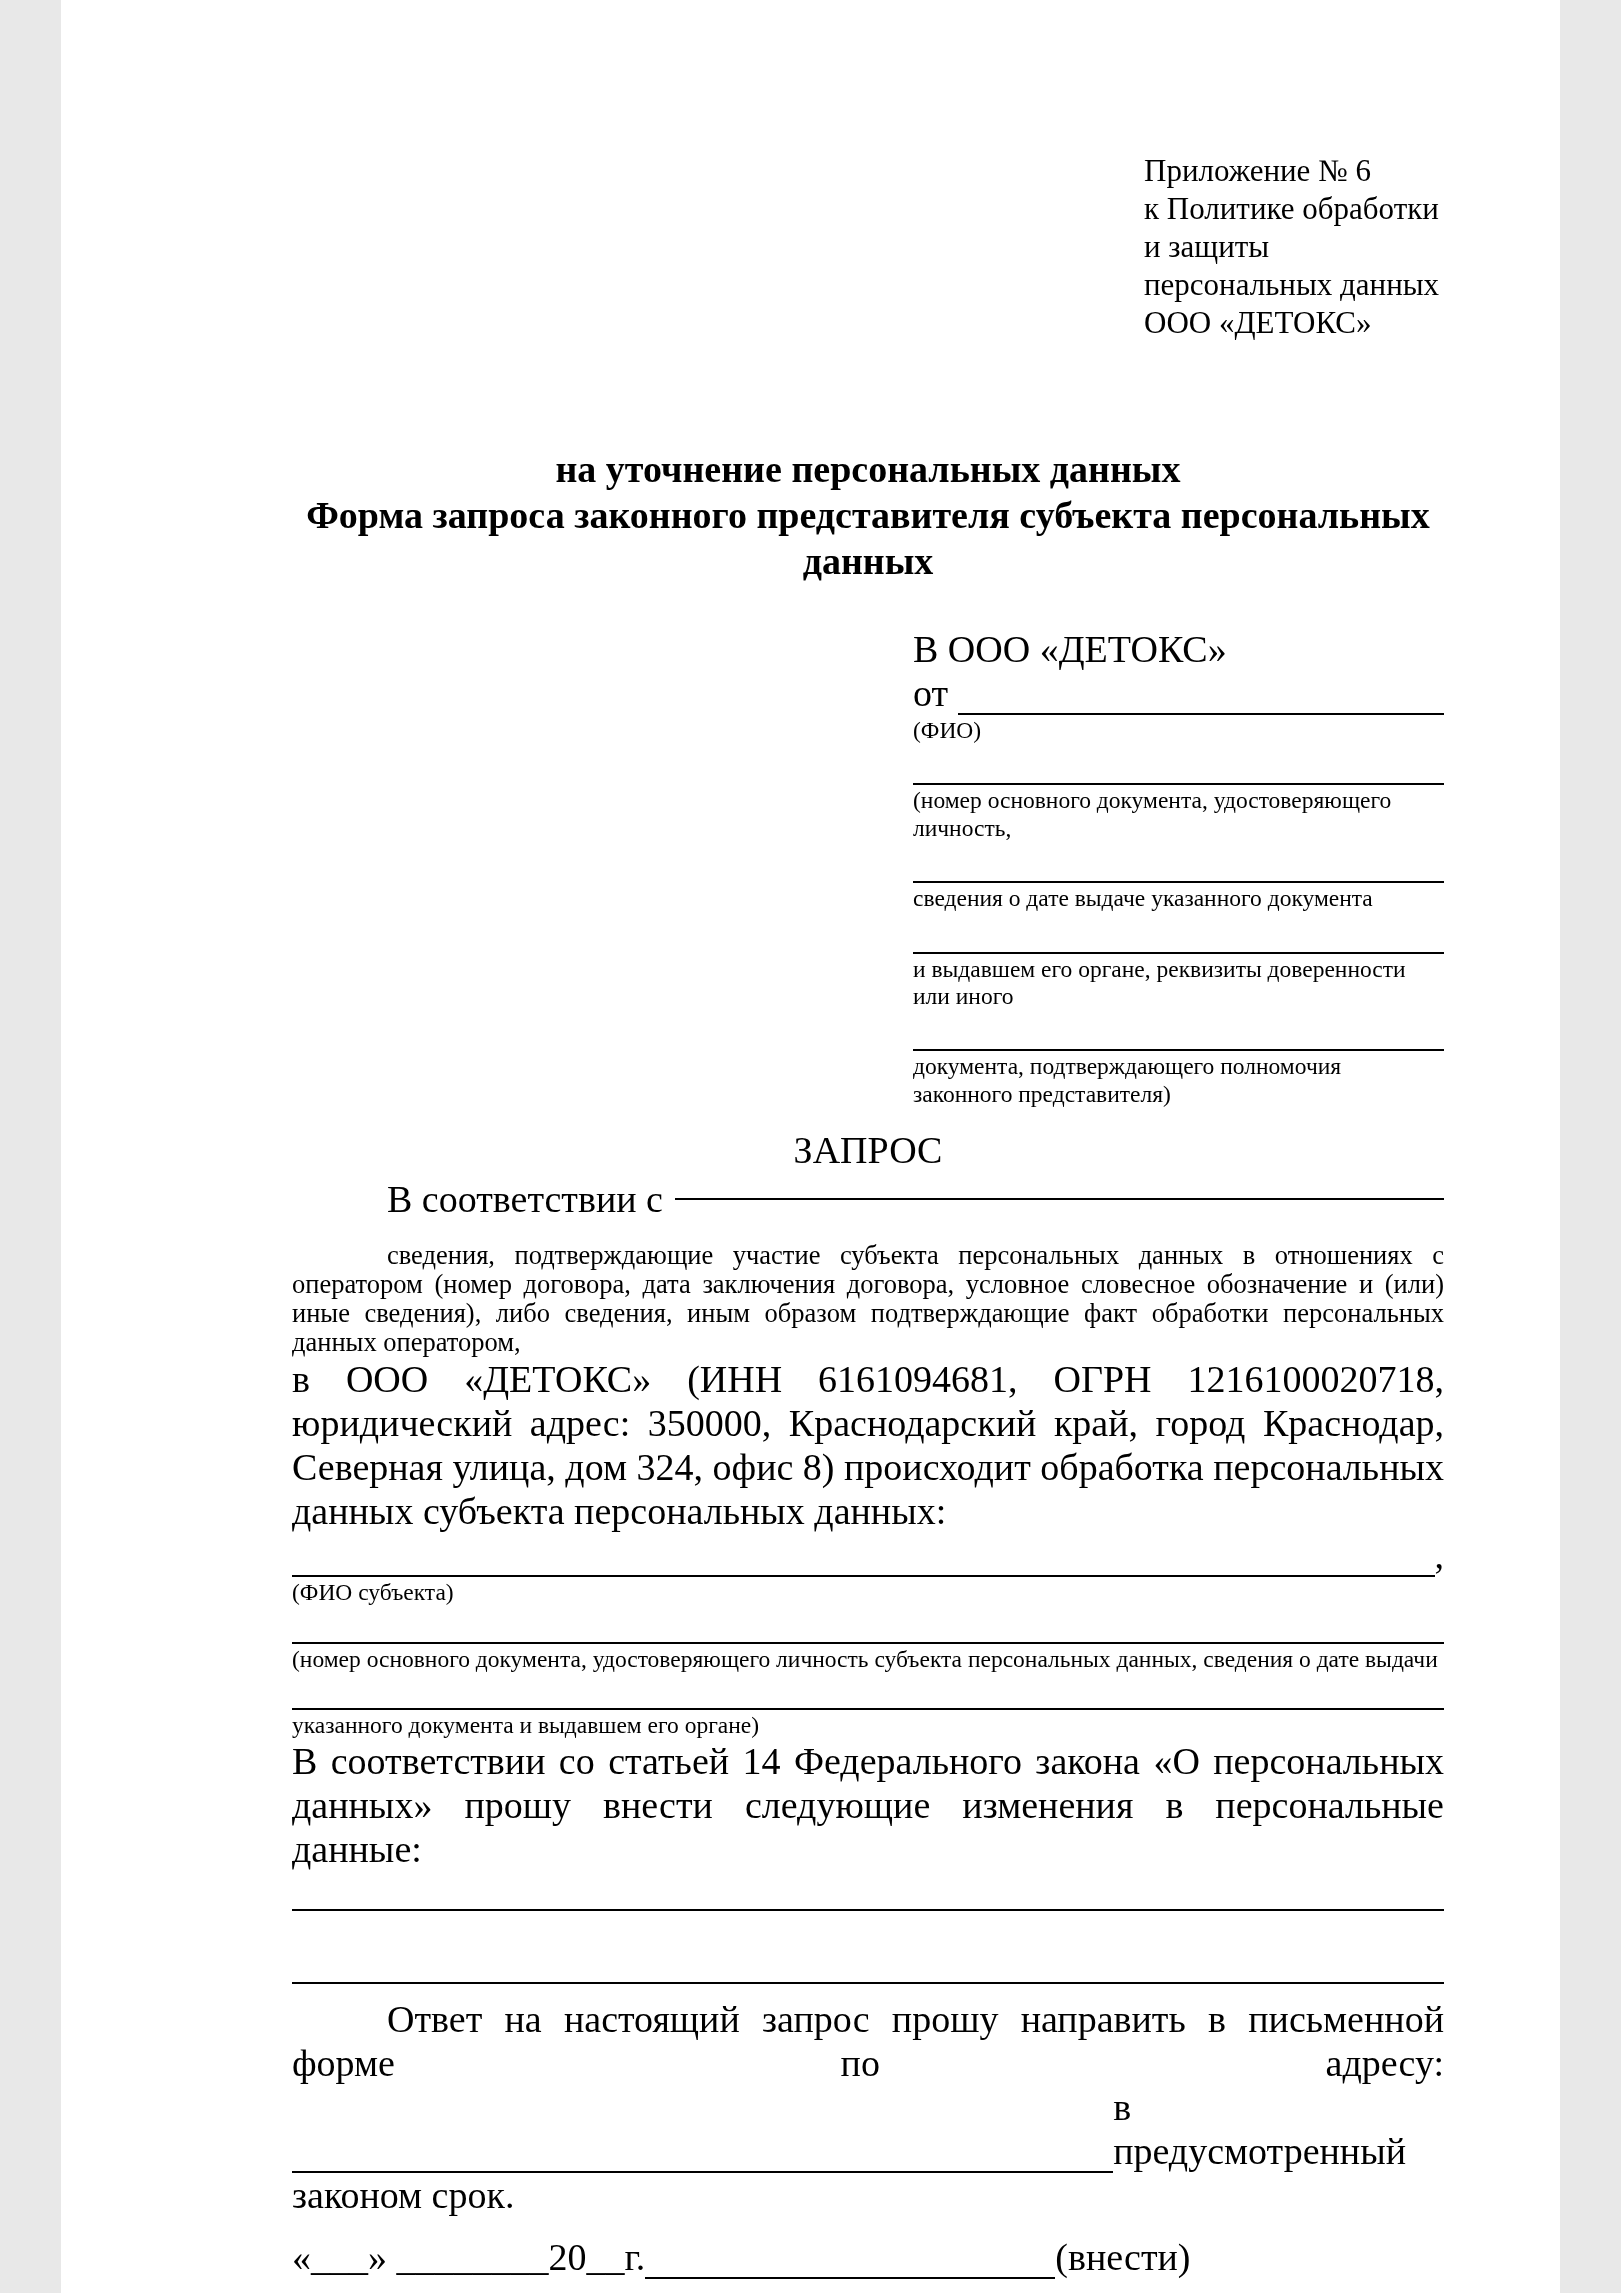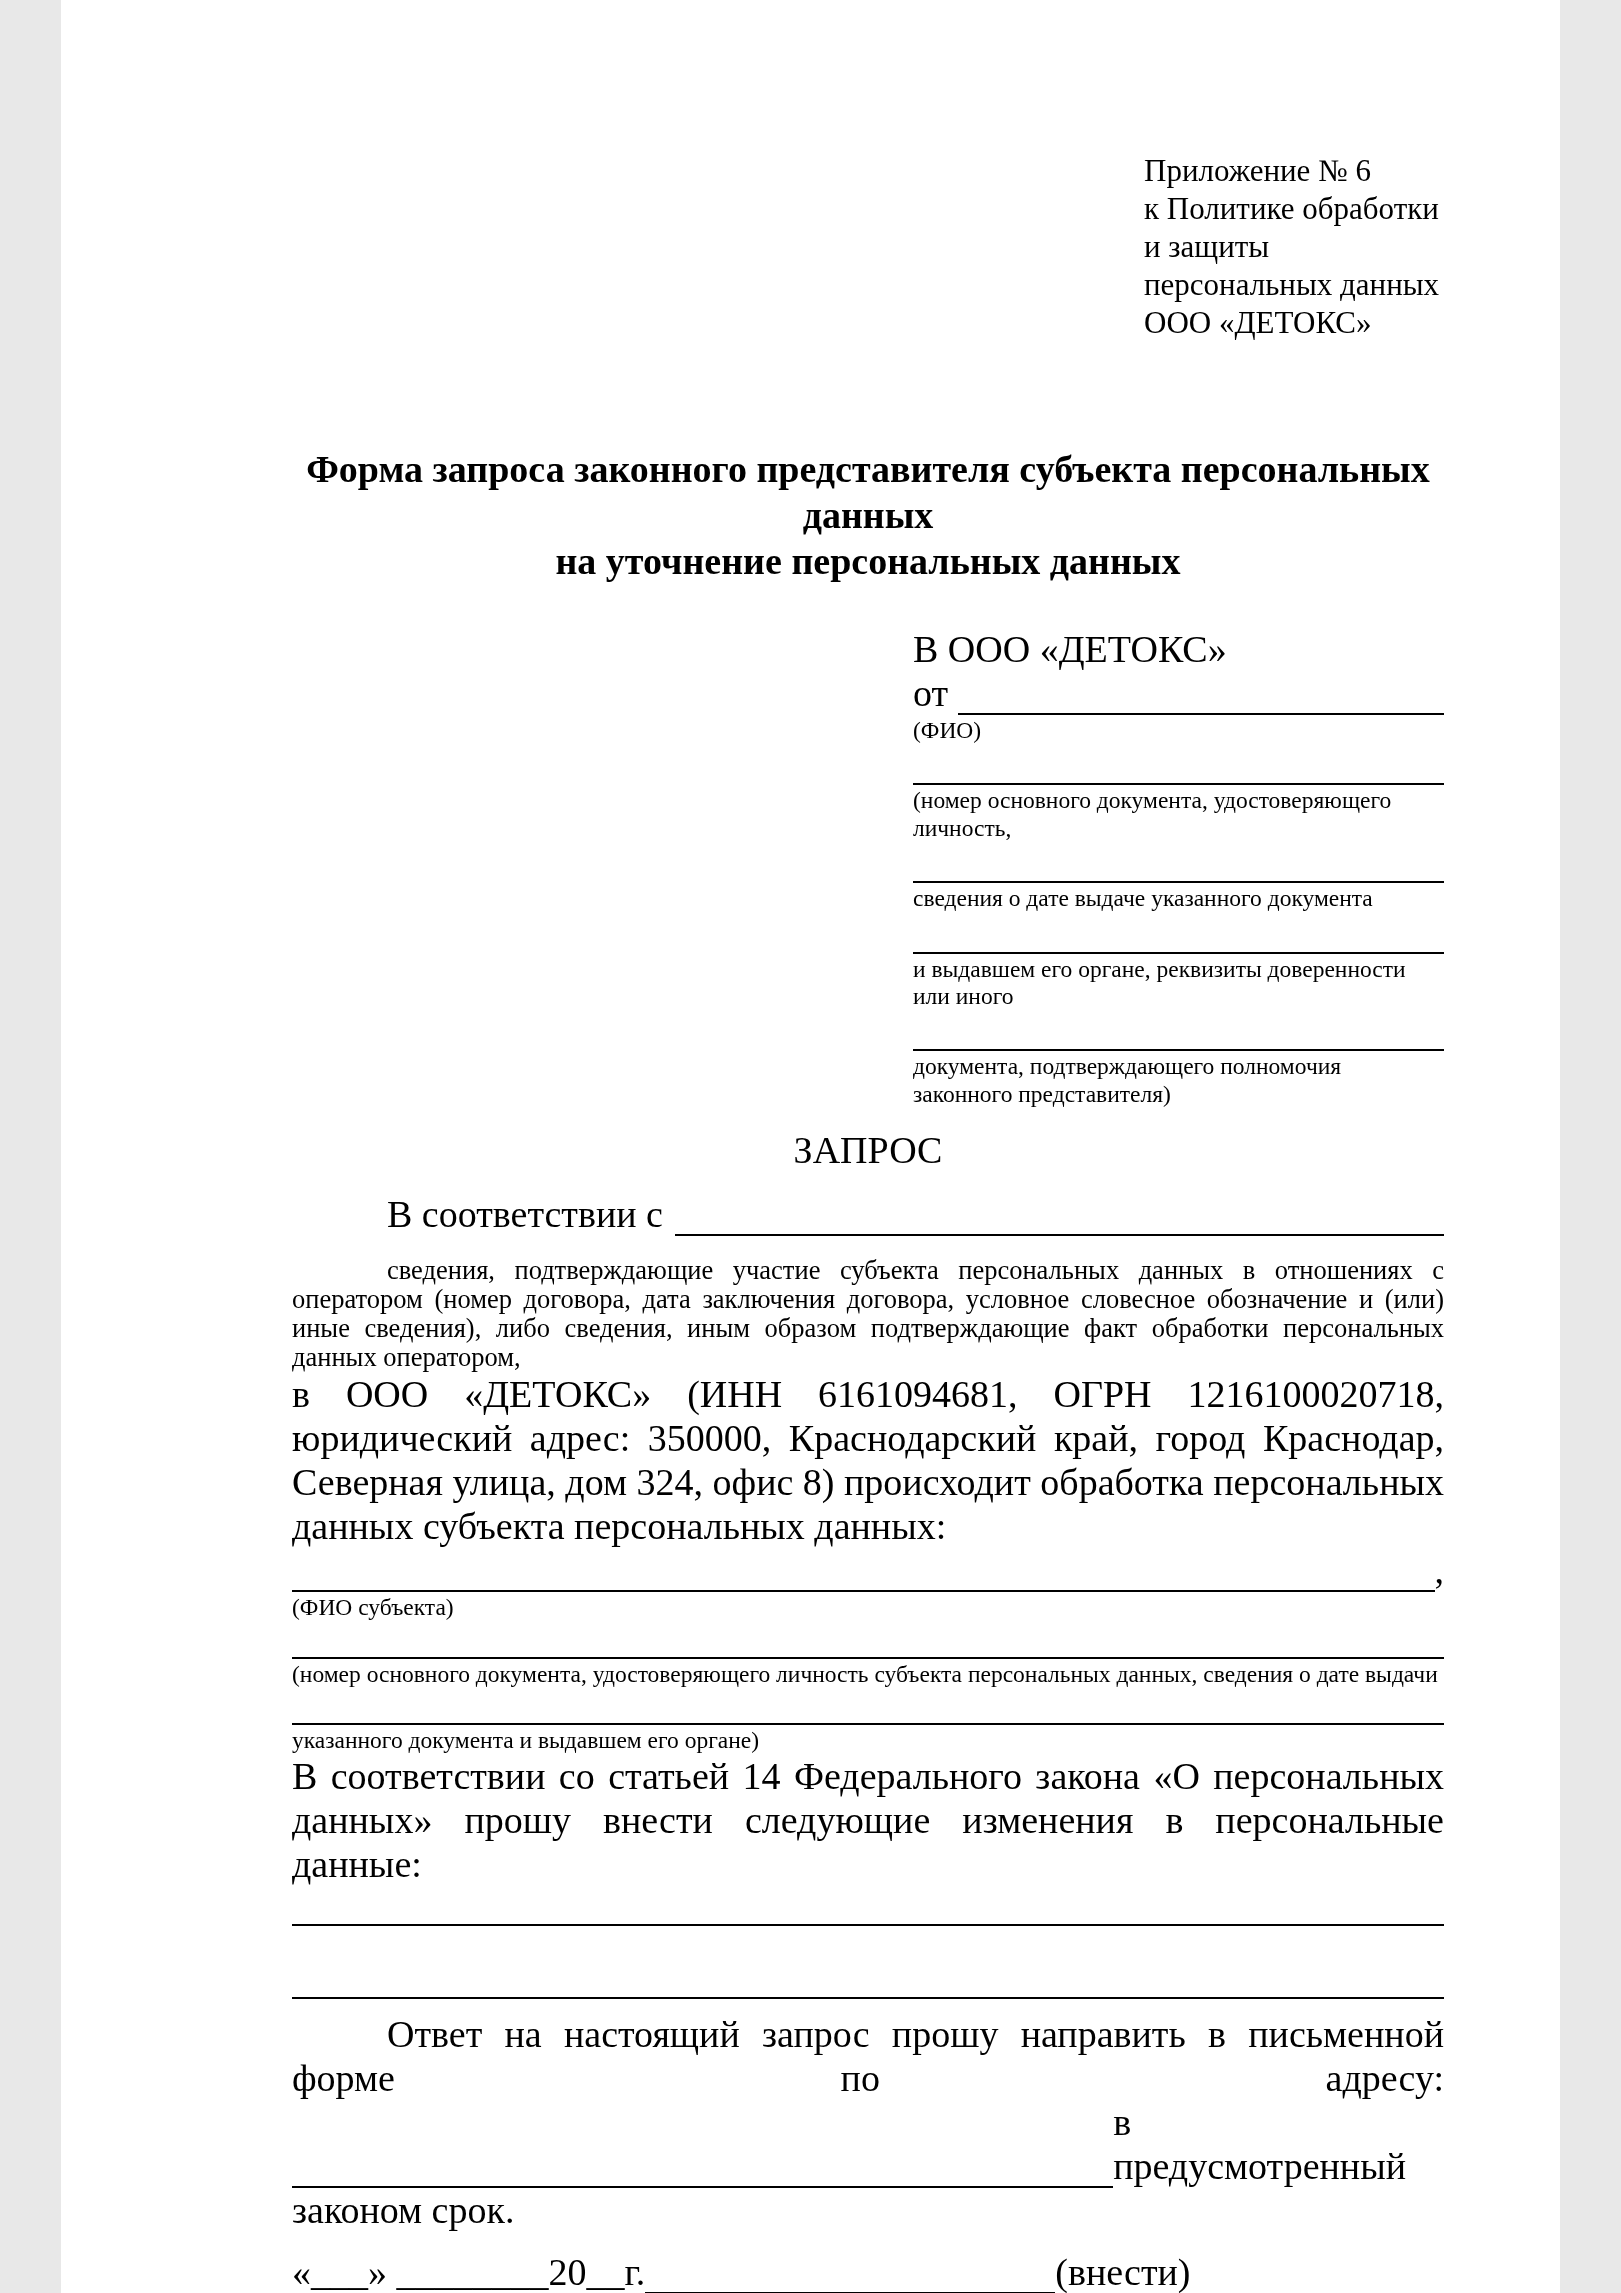--- a/index.html
+++ b/index.html
@@ -20,21 +20,21 @@
   
   .title { margin-top:104px; text-align:center; font-weight:bold; line-height:46px; }
   
   .addr { margin-left:621px; margin-top:43px; }
   .flexrow { display:flex; align-items:flex-end; }
   .from-row .fill { flex:1; border-bottom:2.9px solid #000; margin-left:9.8px; }
   .cap { font-size:23.5px; line-height:27.4px; text-align:left; margin-top:2px; }
   .addr .fillline { height:39px; border-bottom:2.9px solid #000; }
   
   .zapros { text-align:center; margin-top:20px; }
-  .acc-row { margin-top:20px; }
+  .acc-row { margin-top:5px;align-items:center; }
   .acc-row .lbl { margin-left:95px; white-space:nowrap; }
   .acc-row .fill { flex:1; border-bottom:2.9px solid #000; margin-left:11.8px; }
   .note { font-size:26.5px; line-height:29px; text-align:justify; text-indent:95px;margin-top:20px; }
   .para { text-align:justify; }
   .subj-fio .fill { flex:1; border-bottom:2.9px solid #000; height:13.7px; }
   .fl { height:35px; border-bottom:2.9px solid #000; }
   .blank1 { margin-top:23.5px; height:13.7px; border-bottom:2.9px solid #000; }
   .blank2 { height:71px; border-bottom:2.9px solid #000; }
   .ans1 { margin-top:13.7px; text-indent:95px; text-align:justify; text-align-last:justify; }
   .ans2 .fill { width:877px; border-bottom:2.9px solid #000; height:39px; }
@@ -48,22 +48,22 @@
 <div class="page">
 
   <div class="appendix">
     <div>Приложение № 6</div>
     <div>к Политике обработки и защиты</div>
     <div>персональных данных</div>
     <div>ООО «ДЕТОКС»</div>
   </div>
 
   <div class="title">
+    <div>на уточнение персональных данных</div>
     <div>Форма запроса законного представителя субъекта персональных данных</div>
-    <div>на уточнение персональных данных</div>
   </div>
 
   <div class="addr">
     <div>В ООО «ДЕТОКС»</div>
     <div class="flexrow from-row">
       <span>от</span>
       <span class="fill"></span>
     </div>
     <div class="cap">(ФИО)</div>
 

